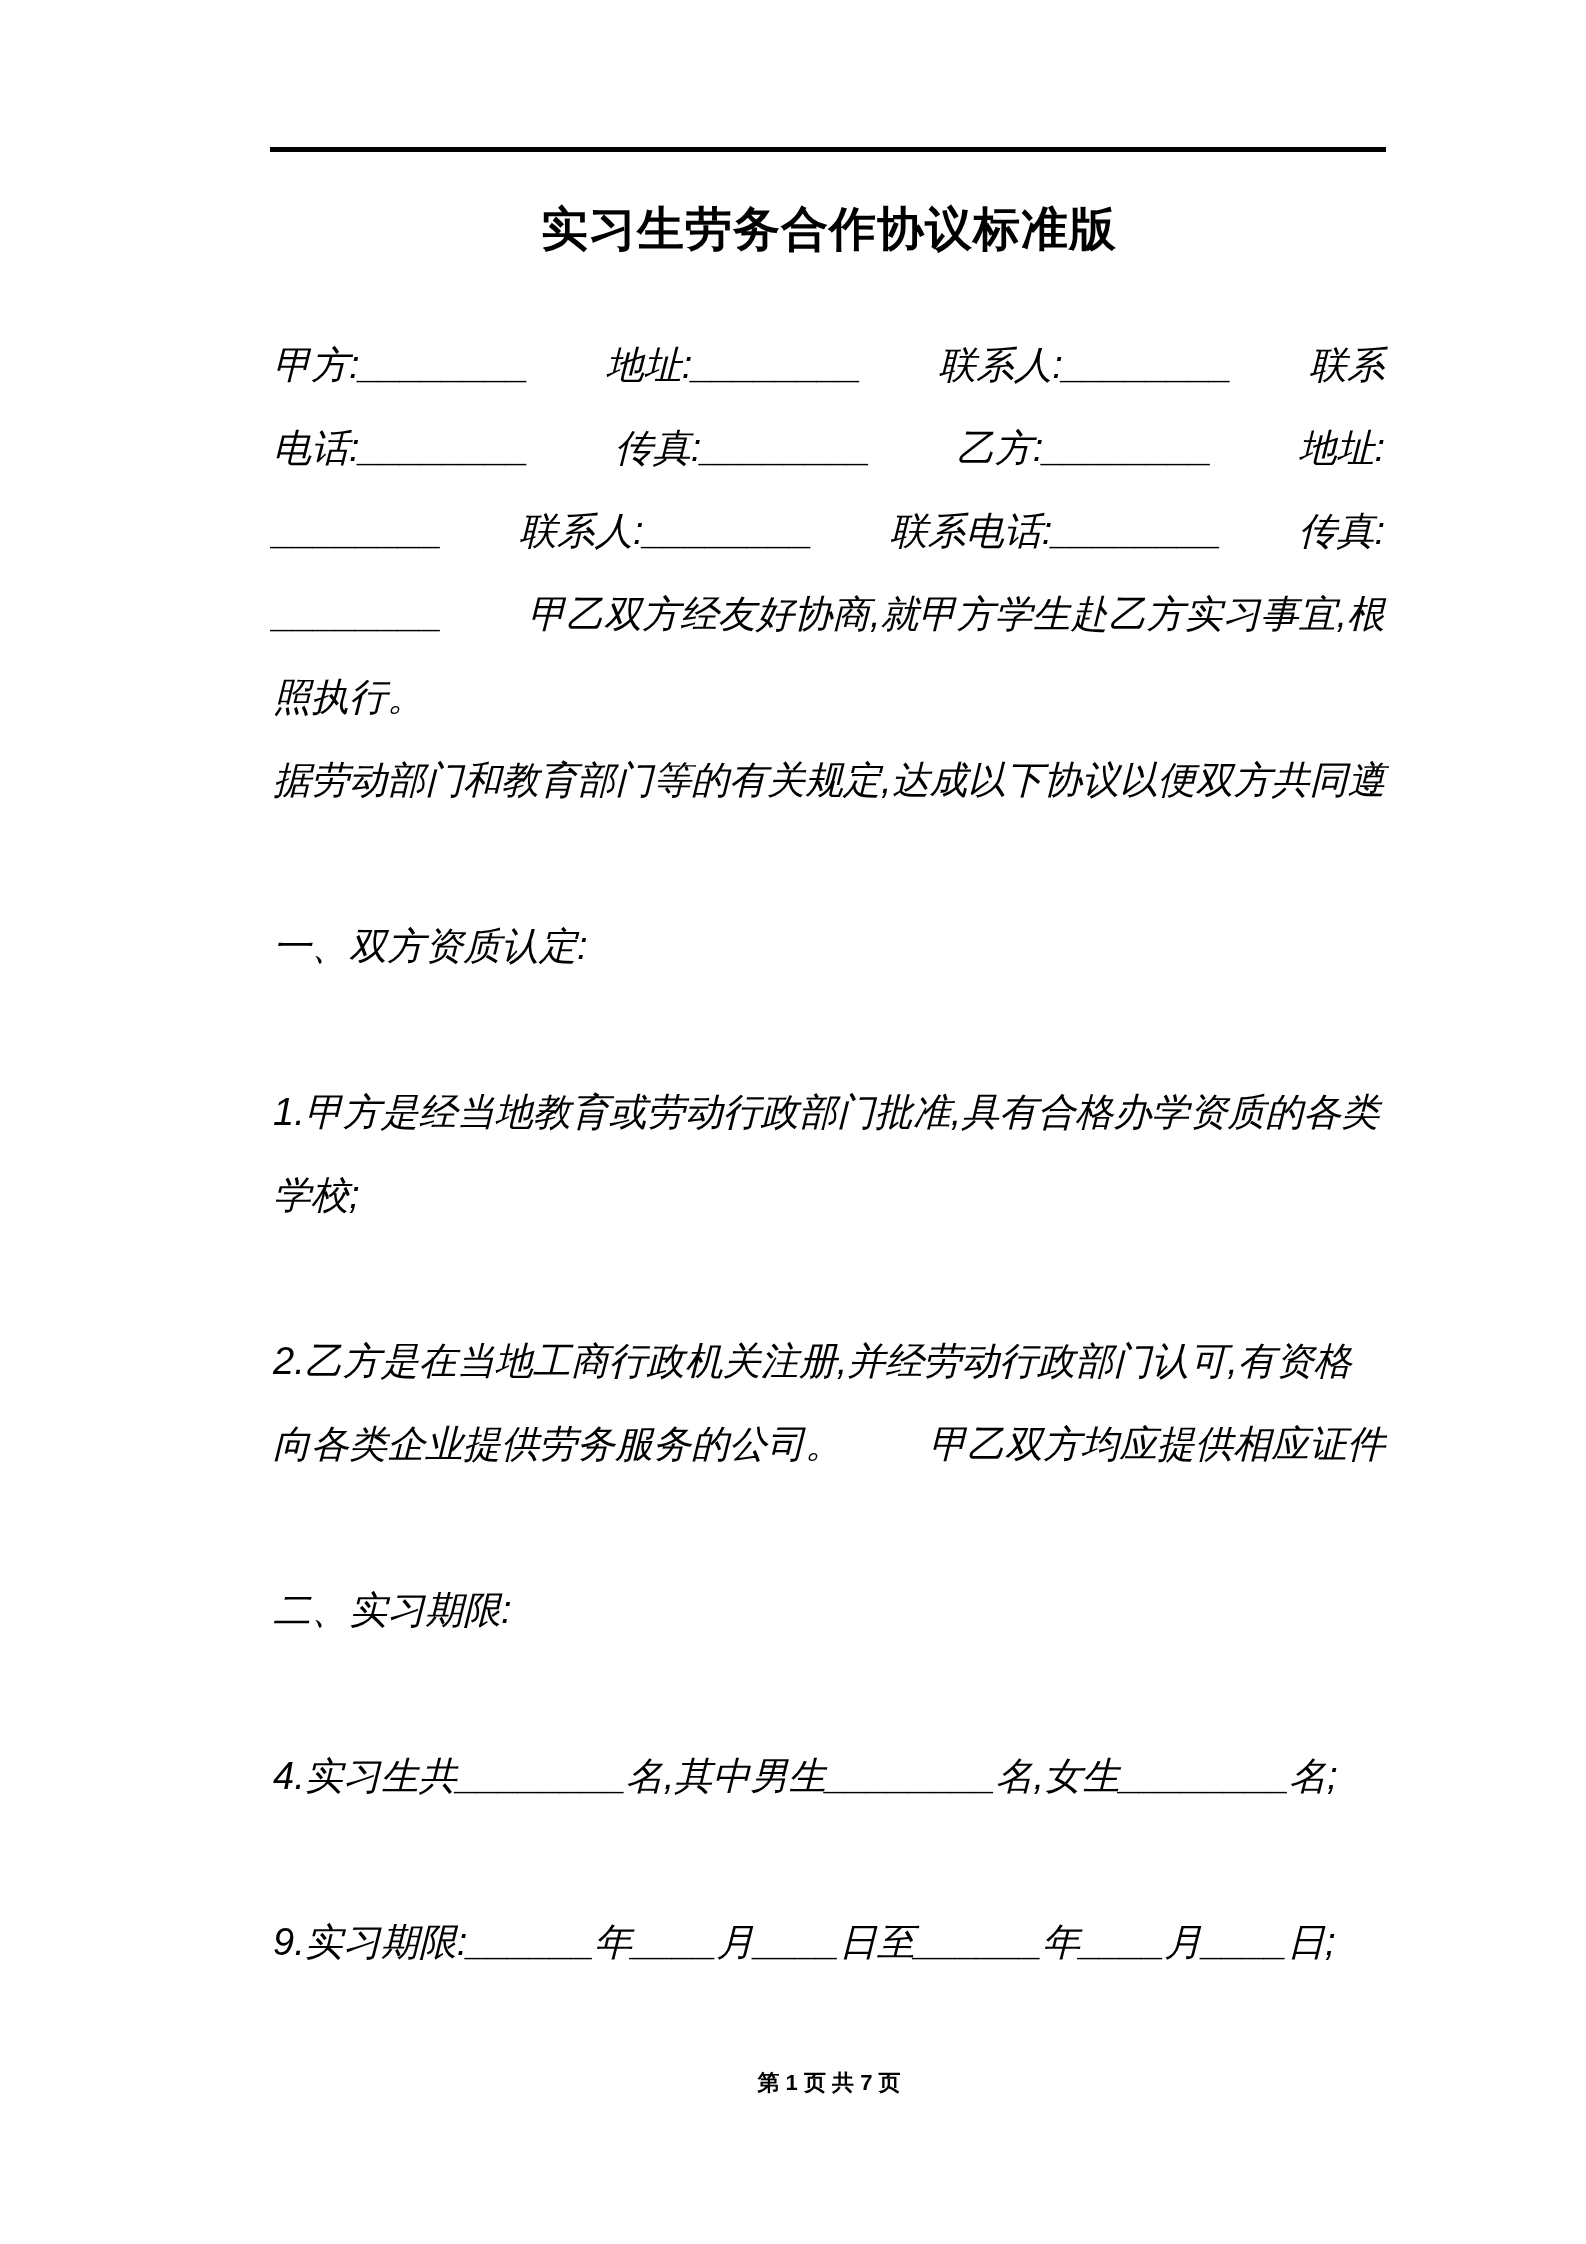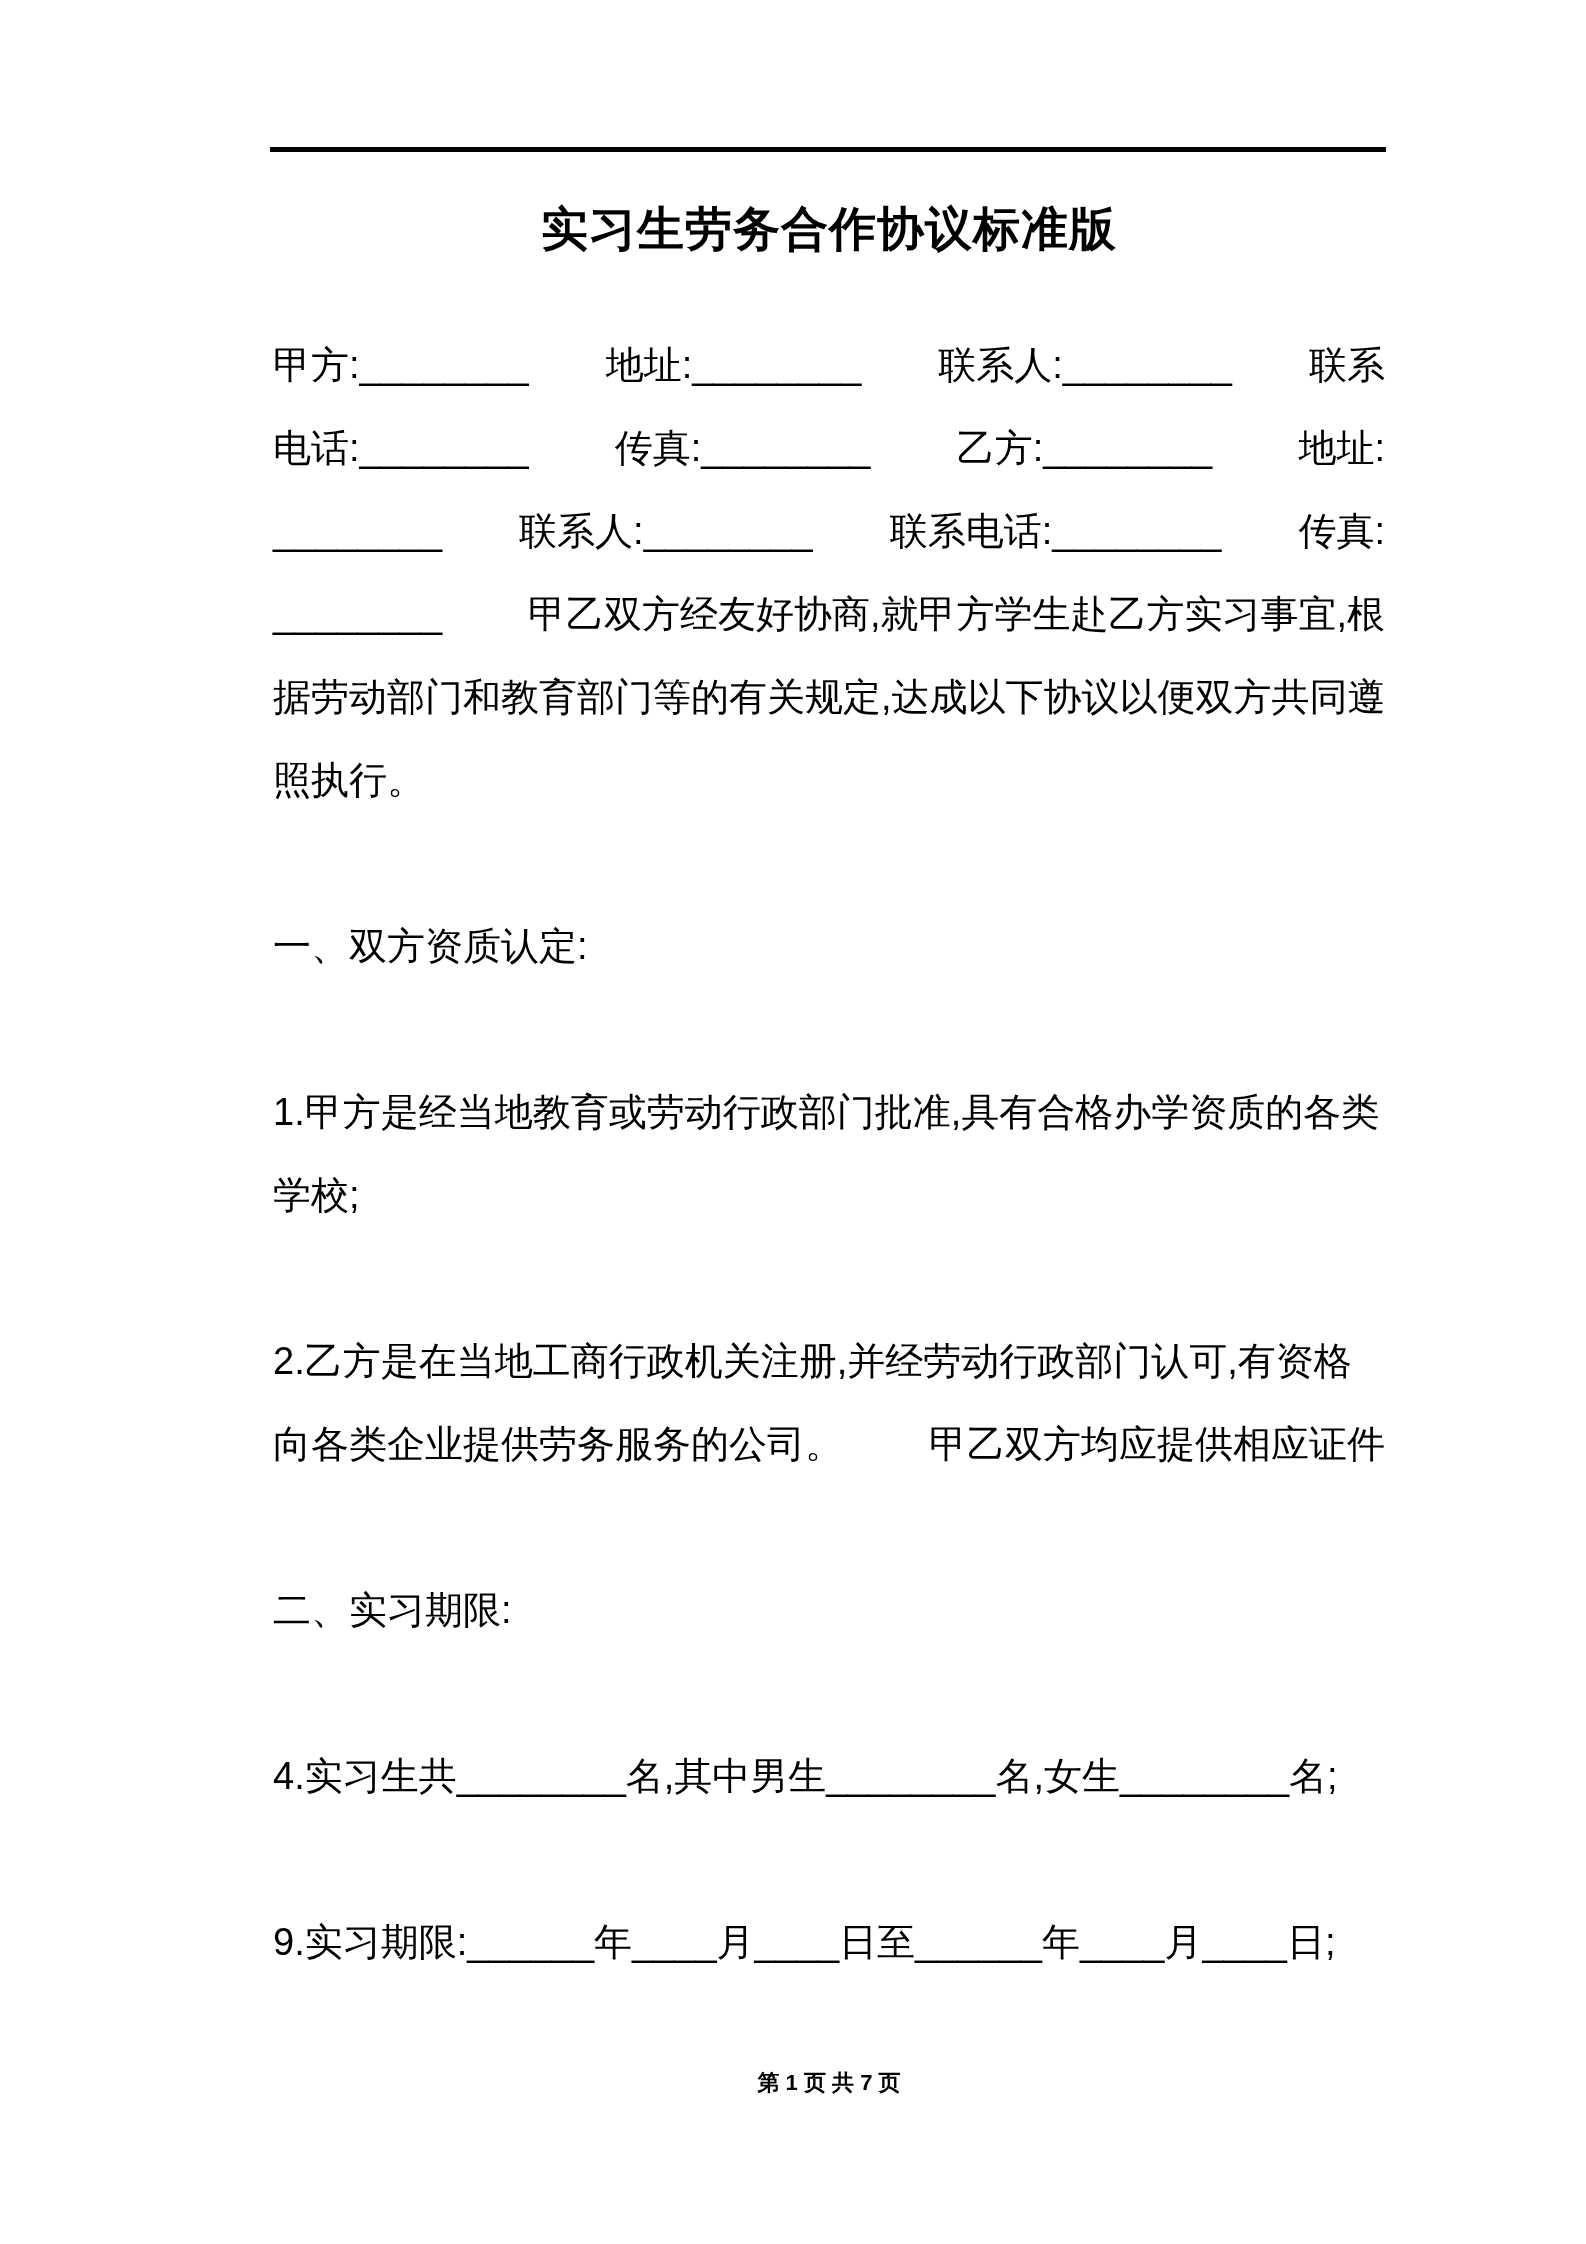--- a/index.html
+++ b/index.html
@@ -40,20 +40,21 @@
     width: 1112px;
     font-size: 38px;
     font-weight: 400;
   }
   .para { margin: 0; }
   .para + .para { margin-top: 83px; }
   .line {
     height: 83px;
     line-height: 83px;
     white-space: nowrap;
+    font-style: italic;
   }
   .flex {
     display: flex;
     justify-content: space-between;
   }
   .footer {
     position: absolute;
     top: 2062px;
     left: 0;
     width: 100%;
@@ -90,22 +91,22 @@
       <div class="line flex">
         <span>________</span>
         <span>联系人:________</span>
         <span>联系电话:________</span>
         <span>传真:</span>
       </div>
       <div class="line flex">
         <span>________</span>
         <span>甲乙双方经友好协商,就甲方学生赴乙方实习事宜,根</span>
       </div>
+      <div class="line">照执行。</div>
       <div class="line">据劳动部门和教育部门等的有关规定,达成以下协议以便双方共同遵</div>
-      <div class="line">照执行。</div>
     </div>
 
     <div class="para line">一、双方资质认定:</div>
 
     <div class="para">
       <div class="line">1.甲方是经当地教育或劳动行政部门批准,具有合格办学资质的各类</div>
       <div class="line">学校;</div>
     </div>
 
     <div class="para">

